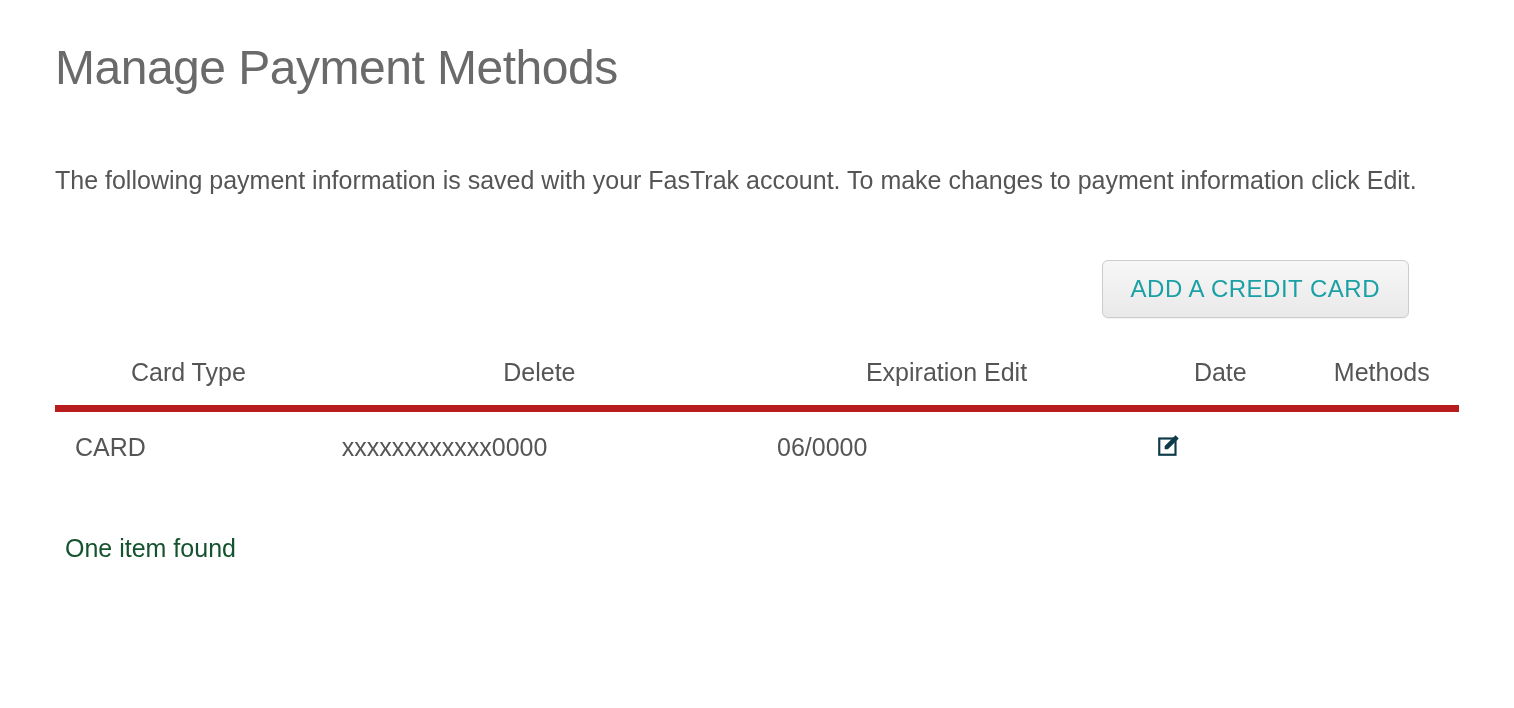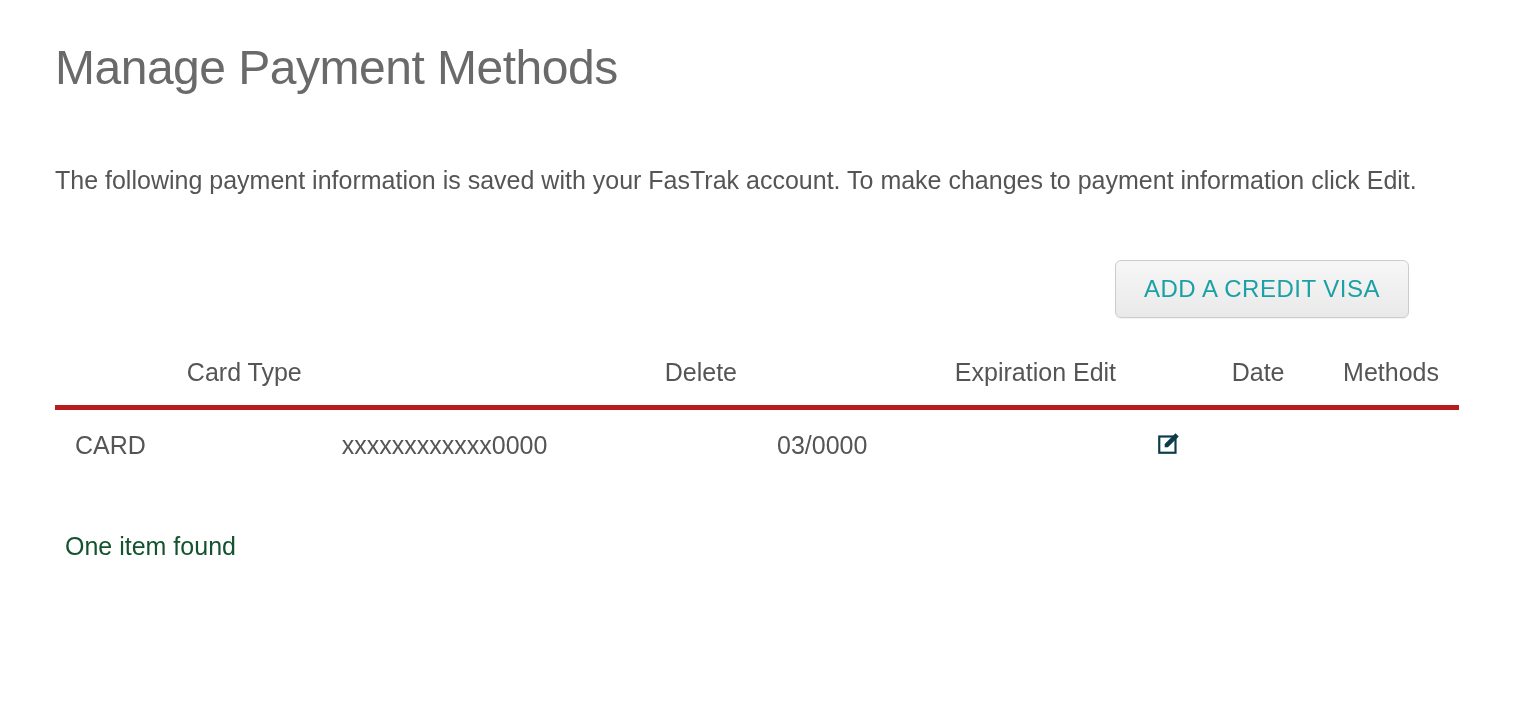--- a/index.html
+++ b/index.html
@@ -44,26 +44,26 @@
       color: #1aa0a5;
       cursor: pointer;
       letter-spacing: 0.5px;
       box-shadow: 0 1px 1px rgba(0,0,0,0.05);
     }
     table {
       width: 100%;
       border-collapse: collapse;
     }
     thead th {
-      text-align: right;
+      text-align: center;
       font-size: 25px;
       font-weight: 400;
       color: #555;
       padding: 10px 20px 18px 20px;
-      border-bottom: 5px solid #b91c1c;
+      border-bottom: 7px solid #b91c1c;
     }
     tbody td {
       font-size: 25px;
       color: #555;
       padding: 20px 20px;
       vertical-align: middle;
     }
     .col-cardtype { width: 19%; }
     .col-number { width: 31%; }
     .col-expiration { width: 27%; }
@@ -85,38 +85,38 @@
     }
   </style>
 </head>
 <body>
 
 <h1 class="page-title">Manage Payment Methods</h1>
 
 <p class="description">The following payment information is saved with your FasTrak account. To make changes to payment information click Edit.</p>
 
 <div class="button-row">
-  <button class="add-card-button">ADD A CREDIT VISA</button>
+  <button class="add-card-button">ADD A CREDIT CARD</button>
 </div>
 
 <table>
   <thead>
     <tr>
       <th class="col-cardtype">Card Type</th>
       <th class="col-number">Delete</th>
       <th class="col-expiration">Expiration Edit</th>
       <th class="col-edit">Date</th>
       <th class="col-delete">Methods</th>
     </tr>
   </thead>
   <tbody>
     <tr>
       <td>CARD</td>
       <td>xxxxxxxxxxxx0000</td>
-      <td>03/0000</td>
+      <td>06/0000</td>
       <td class="edit-icon-cell">
         <span class="edit-icon">
           <svg viewBox="0 0 24 24" width="26" height="26">
             <rect x="3" y="6" width="15" height="15" fill="none" stroke="#0d3b4a" stroke-width="2"></rect>
             <path d="M 8 16 L 8 13 L 18 3 L 21 6 L 11 16 Z" fill="#0d3b4a"></path>
           </svg>
         </span>
       </td>
       <td></td>
     </tr>

